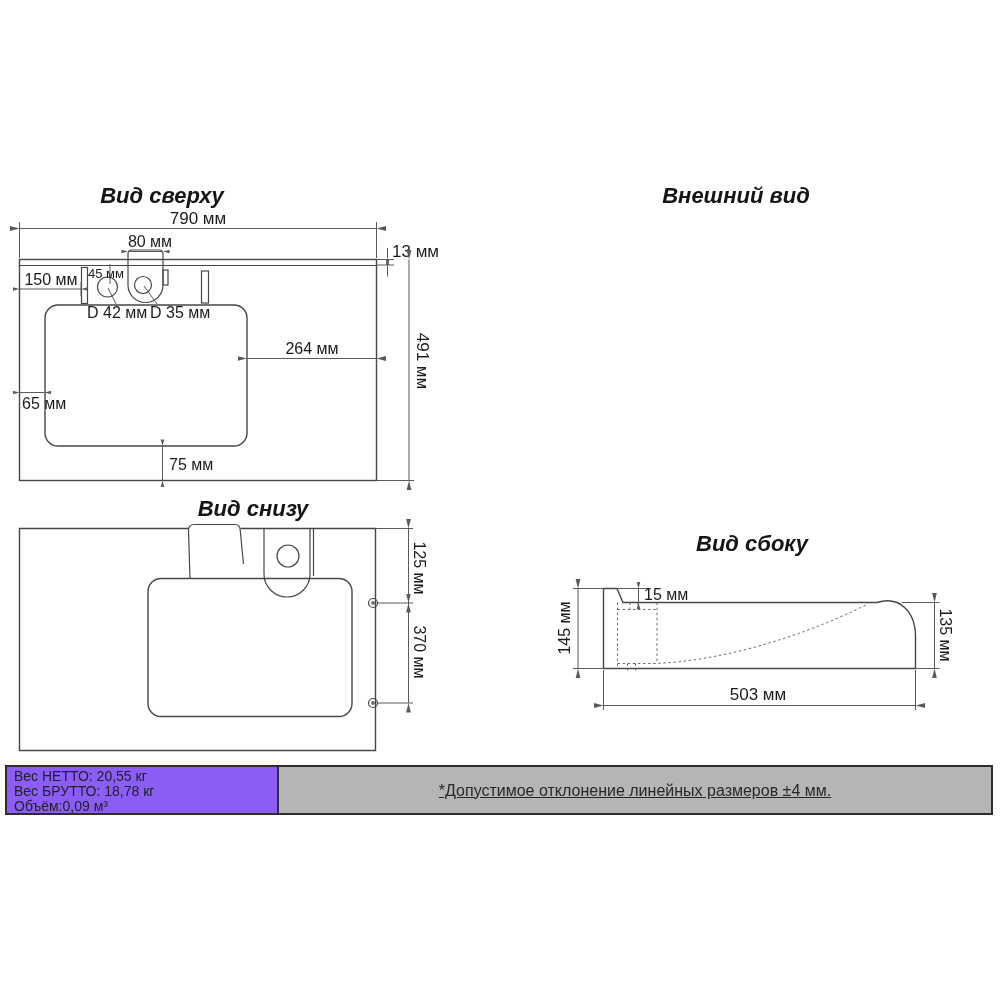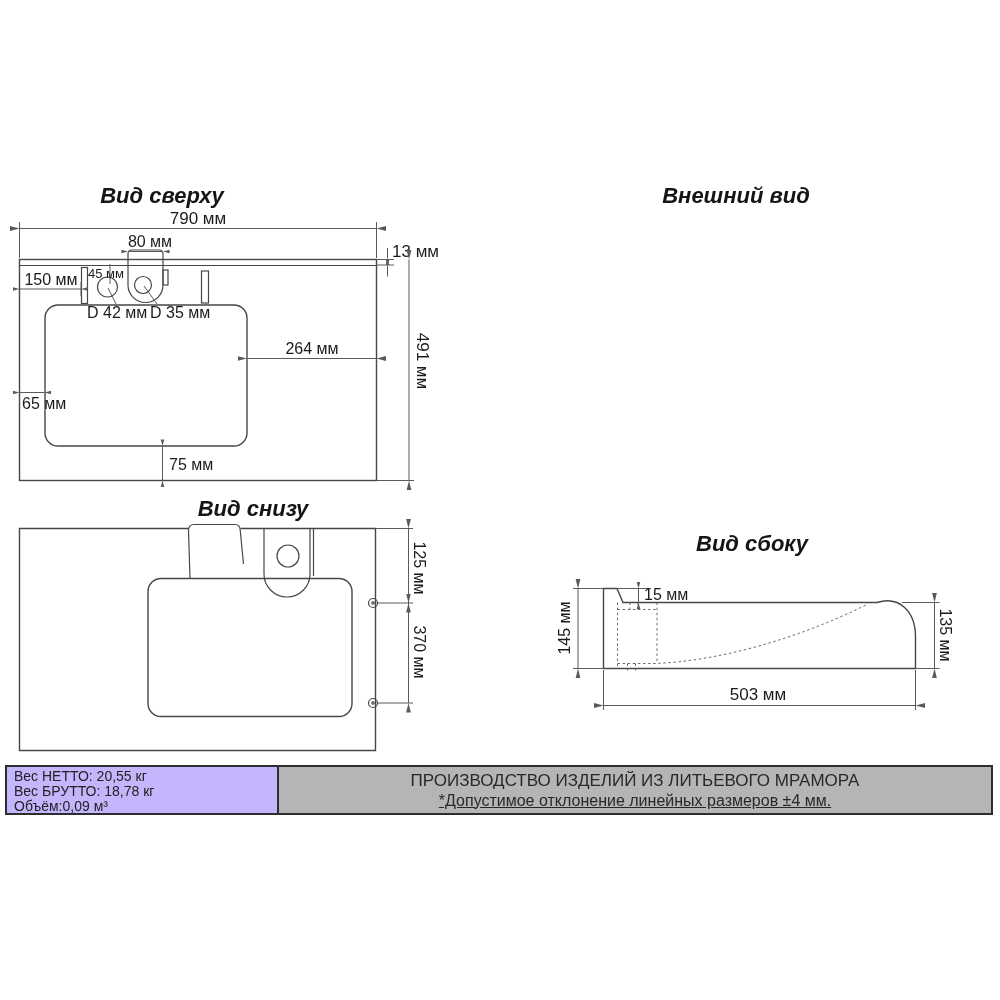--- a/index.html
+++ b/index.html
@@ -12,21 +12,21 @@
   .dim-lg{font-size:17px;}
   .dim-sm{font-size:13px;}
   .ol{fill:none;stroke:#474747;stroke-width:1.4;}
   .ol2{fill:none;stroke:#474747;stroke-width:1.2;}
   .dl{fill:none;stroke:#5a5a5a;stroke-width:1;}
   .dash{fill:none;stroke:#5a5a5a;stroke-width:0.9;stroke-dasharray:2.5 2.6;}
   .dimline{marker-start:url(#ar);marker-end:url(#ar);}
   .dimline-s{marker-start:url(#ars);marker-end:url(#ars);}
   .arr-end{marker-end:url(#ars);}
   .footer{position:absolute;left:5px;top:765px;width:988px;height:50px;
-          border:2px solid #2e2e2e;display:flex;box-sizing:border-box;background:#c4b5fd;}
+          border:2px solid #2e2e2e;display:flex;box-sizing:border-box;background:#8b5cf6;}
   .footer-left{width:272px;border-right:2px solid #2e2e2e;box-sizing:border-box;
                padding:2px 0 0 7px;font-size:14px;line-height:15px;color:#222;}
   .footer-right{flex:1;background:#b5b5b5;display:flex;flex-direction:column;
                 justify-content:center;align-items:center;text-align:center;color:#282828;}
   .fr1{font-size:17px;line-height:20px;}
   .fr2{font-size:16px;line-height:19px;text-decoration:underline;}
 </style>
 </head>
 <body>
 
@@ -153,18 +153,17 @@
   </g>
 </svg>
 
 <div class="footer">
   <div class="footer-left">
     <div>Вес НЕТТО: 20,55 кг</div>
     <div>Вес БРУТТО: 18,78 кг</div>
     <div>Объём:0,09 м³</div>
   </div>
   <div class="footer-right">
-    <div class="fr1">ПРОИЗВОДСТВО ИЗДЕЛИЙ ИЗ ЛИТЬЕВОГО МРАМОРА</div>
     <div class="fr2">*Допустимое отклонение линейных размеров ±4 мм.</div>
   </div>
 </div>
 
 </div>
 
 </body></html>

